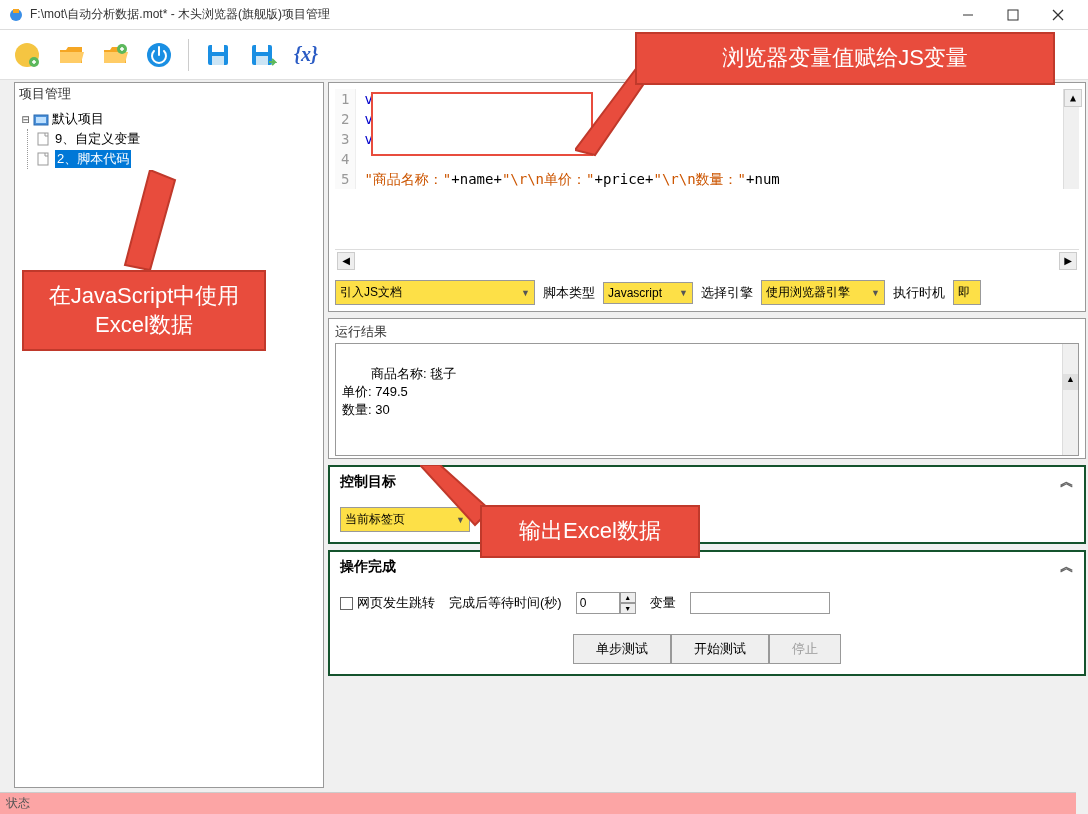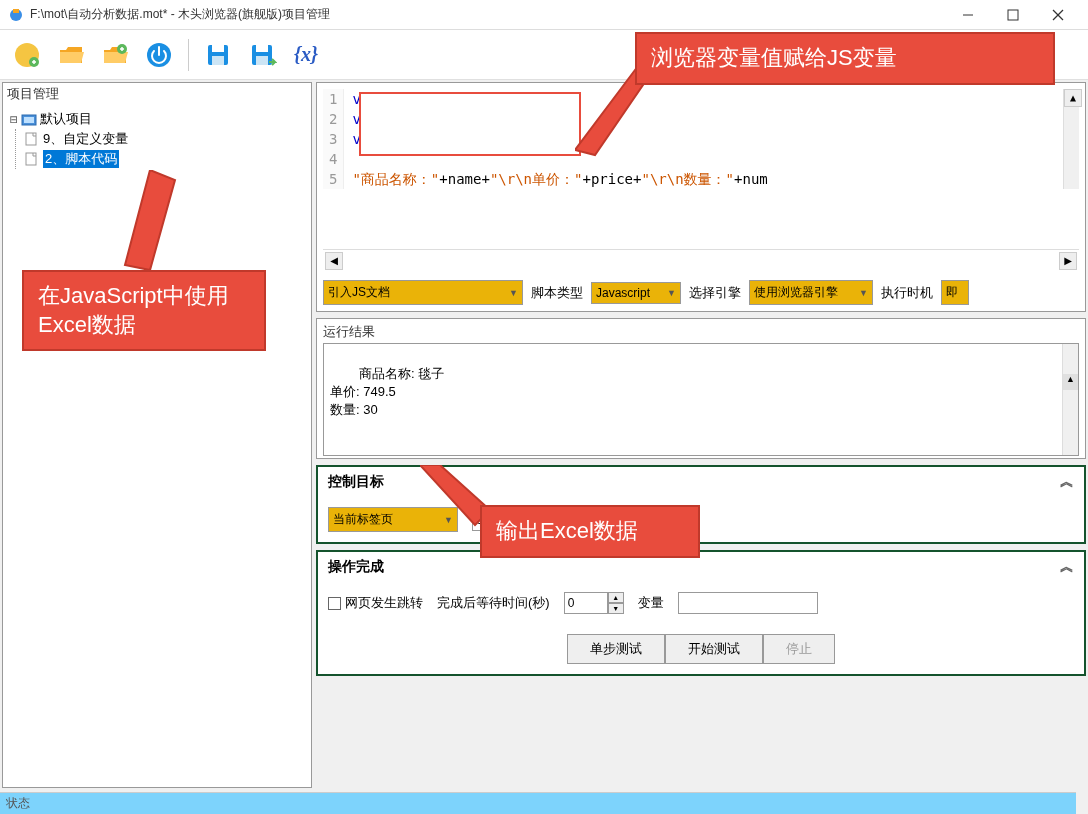--- a/index.html
+++ b/index.html
@@ -12,21 +12,21 @@
 .titlebar .win-btns { display: flex; gap: 0; }
 .titlebar .win-btn { width: 45px; height: 28px; display: flex; align-items: center; justify-content: center; font-size: 14px; cursor: pointer; }
 
 
 .toolbar { height: 50px; background: #fff; display: flex; align-items: center; padding: 0 8px; gap: 6px; border-bottom: 1px solid #e0e0e0; }
 .tool-btn { width: 38px; height: 38px; display: flex; align-items: center; justify-content: center; cursor: pointer; border-radius: 3px; }
 .tool-sep { width: 1px; height: 32px; background: #ccc; margin: 0 4px; }
 .var-x { font-size: 20px; font-style: italic; color: #2a5bc4; font-weight: bold; font-family: 'Times New Roman', serif; }
 
 
-.main { display: flex; height: 710px; }
+.main { display: flex; height: 710px; margin-left: 12px; }
 .left-panel { width: 310px; border: 1px solid #999; background: #fff; margin: 2px; display: flex; flex-direction: column; position: relative; }
 .panel-title { font-size: 13px; padding: 2px 4px; color: #333; }
 .tree { padding: 4px; font-size: 13px; }
 .tree-item { display: flex; align-items: center; padding: 1px 0; cursor: pointer; }
 .tree-toggle { width: 14px; text-align: center; color: #666; font-family: monospace; }
 .tree-icon { width: 16px; height: 14px; margin-right: 3px; }
 .tree-item.selected .tree-label { background: #0078d7; color: #fff; padding: 0 2px; }
 .tree-conn { margin-left: 8px; border-left: 1px dotted #999; padding-left: 8px; }
 
 .right-panel { flex: 1; display: flex; flex-direction: column; margin: 2px; gap: 6px; }
@@ -37,21 +37,21 @@
 .code-box { border: 2px solid #e84c3d; background: #fff; margin-top: 4px; padding: 2px; position: relative; }
 .code-editor { font-family: Consolas, Monaco, monospace; font-size: 14px; display: flex; }
 .gutter { background: #fafafa; color: #999; text-align: right; padding: 0 6px; border-right: 1px solid #eee; line-height: 20px; }
 .code-lines { padding: 0 8px; line-height: 20px; flex: 1; white-space: pre; }
 .kw { color: #0000cc; }
 .str { color: #cc5500; }
 .code-scroll { display: flex; justify-content: space-between; padding: 2px; border-top: 1px solid #ddd; margin-top: 60px; }
 .scroll-arrow { width: 18px; height: 18px; background: #eee; border: 1px solid #ccc; text-align: center; line-height: 16px; font-size: 10px; cursor: pointer; }
 
 .option-row { display: flex; align-items: center; gap: 8px; margin-top: 8px; font-size: 13px; }
-.combo { border: 1px solid #999; background: #eab308; padding: 3px 4px; font-size: 12px; display: flex; align-items: center; justify-content: space-between; cursor: pointer; }
+.combo { border: 1px solid #999; background: #fde047; padding: 3px 4px; font-size: 12px; display: flex; align-items: center; justify-content: space-between; cursor: pointer; }
 .combo .arrow { font-size: 9px; color: #555; margin-left: 4px; }
 
 
 .result-box { border: 1px solid #999; background: #fff; padding: 6px; font-size: 13px; white-space: pre; min-height: 80px; position: relative; }
 .result-scroll { position: absolute; right: 0; top: 0; bottom: 0; width: 16px; background: #f0f0f0; border-left: 1px solid #ddd; }
 .result-scroll .up, .result-scroll .down { height: 16px; text-align: center; font-size: 9px; background: #e0e0e0; }
 
 
 .section { border: 2px solid #14532d; background: #fff; }
 .section-head { display: flex; justify-content: space-between; align-items: center; padding: 6px 10px; font-size: 14px; font-weight: bold; cursor: pointer; }
@@ -66,24 +66,24 @@
 .checkbox { display: flex; align-items: center; gap: 4px; }
 .checkbox .box { width: 13px; height: 13px; border: 1px solid #666; background: #fff; }
 .text-input { border: 1px solid #999; padding: 3px; width: 140px; font-size: 12px; }
 
 
 .btn-row { display: flex; justify-content: center; padding: 10px; align-items: flex-end; }
 .btn { border: 1px solid #999; background: #efefef; padding: 5px 22px; font-size: 13px; cursor: pointer; }
 .btn.disabled { color: #999; }
 
 
-.statusbar { height: 22px; background: #7dd3fc; border-top: 1px solid #ccc; padding: 2px 6px; font-size: 12px; color: #555; position: absolute; bottom: 0; left: 0; right: 12px; }
-
-
-.callout { position: absolute; background: #e84c3d; color: #fff; font-size: 22px; padding: 10px 14px; border: 2px solid #c0392b; z-index: 100; line-height: 1.3; }
+.statusbar { height: 22px; background: #fca5a5; border-top: 1px solid #ccc; padding: 2px 6px; font-size: 12px; color: #555; position: absolute; bottom: 0; left: 0; right: 12px; }
+
+
+.callout { position: absolute; background: #e84c3d; color: #fff; font-size: 22px; padding: 10px 14px; border: 2px solid #c0392b; z-index: 100; text-align: center; line-height: 1.3; }
 .callout-arrow { position: absolute; z-index: 99; }
 
 
 svg { display: block; }
 </style>
 </head>
 <body>
 
 <div class="titlebar">
   <span class="app-icon">

